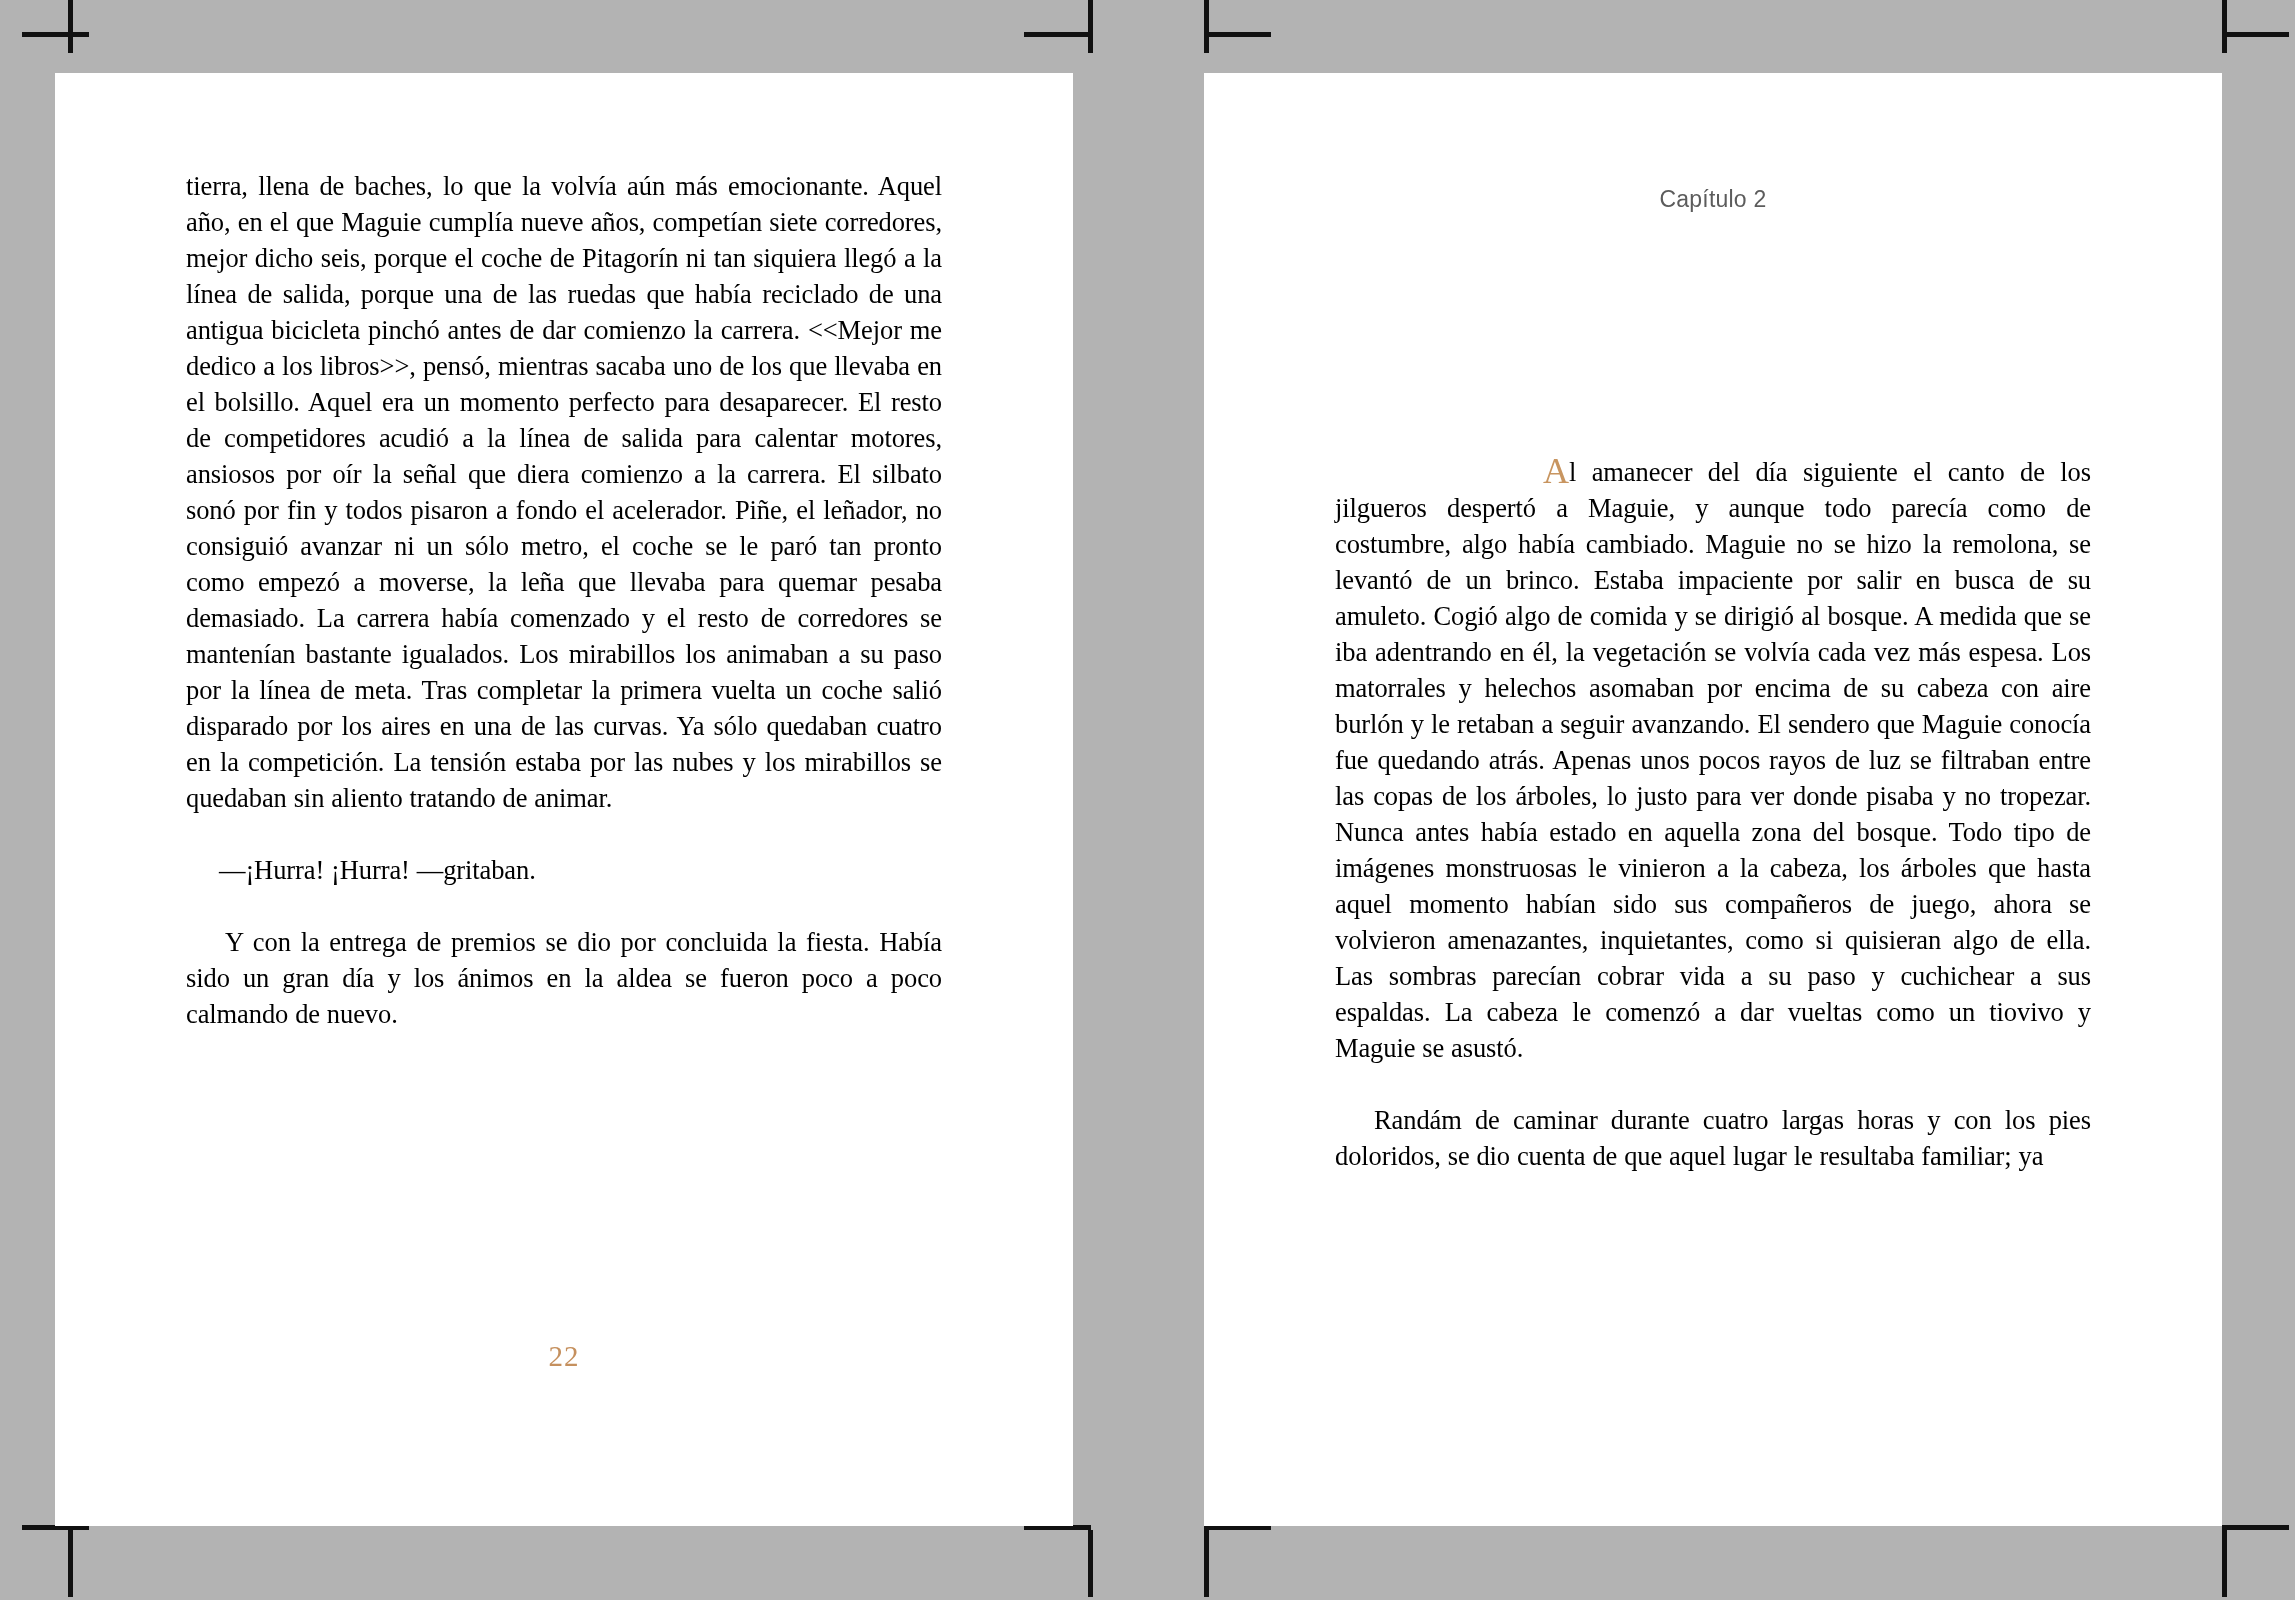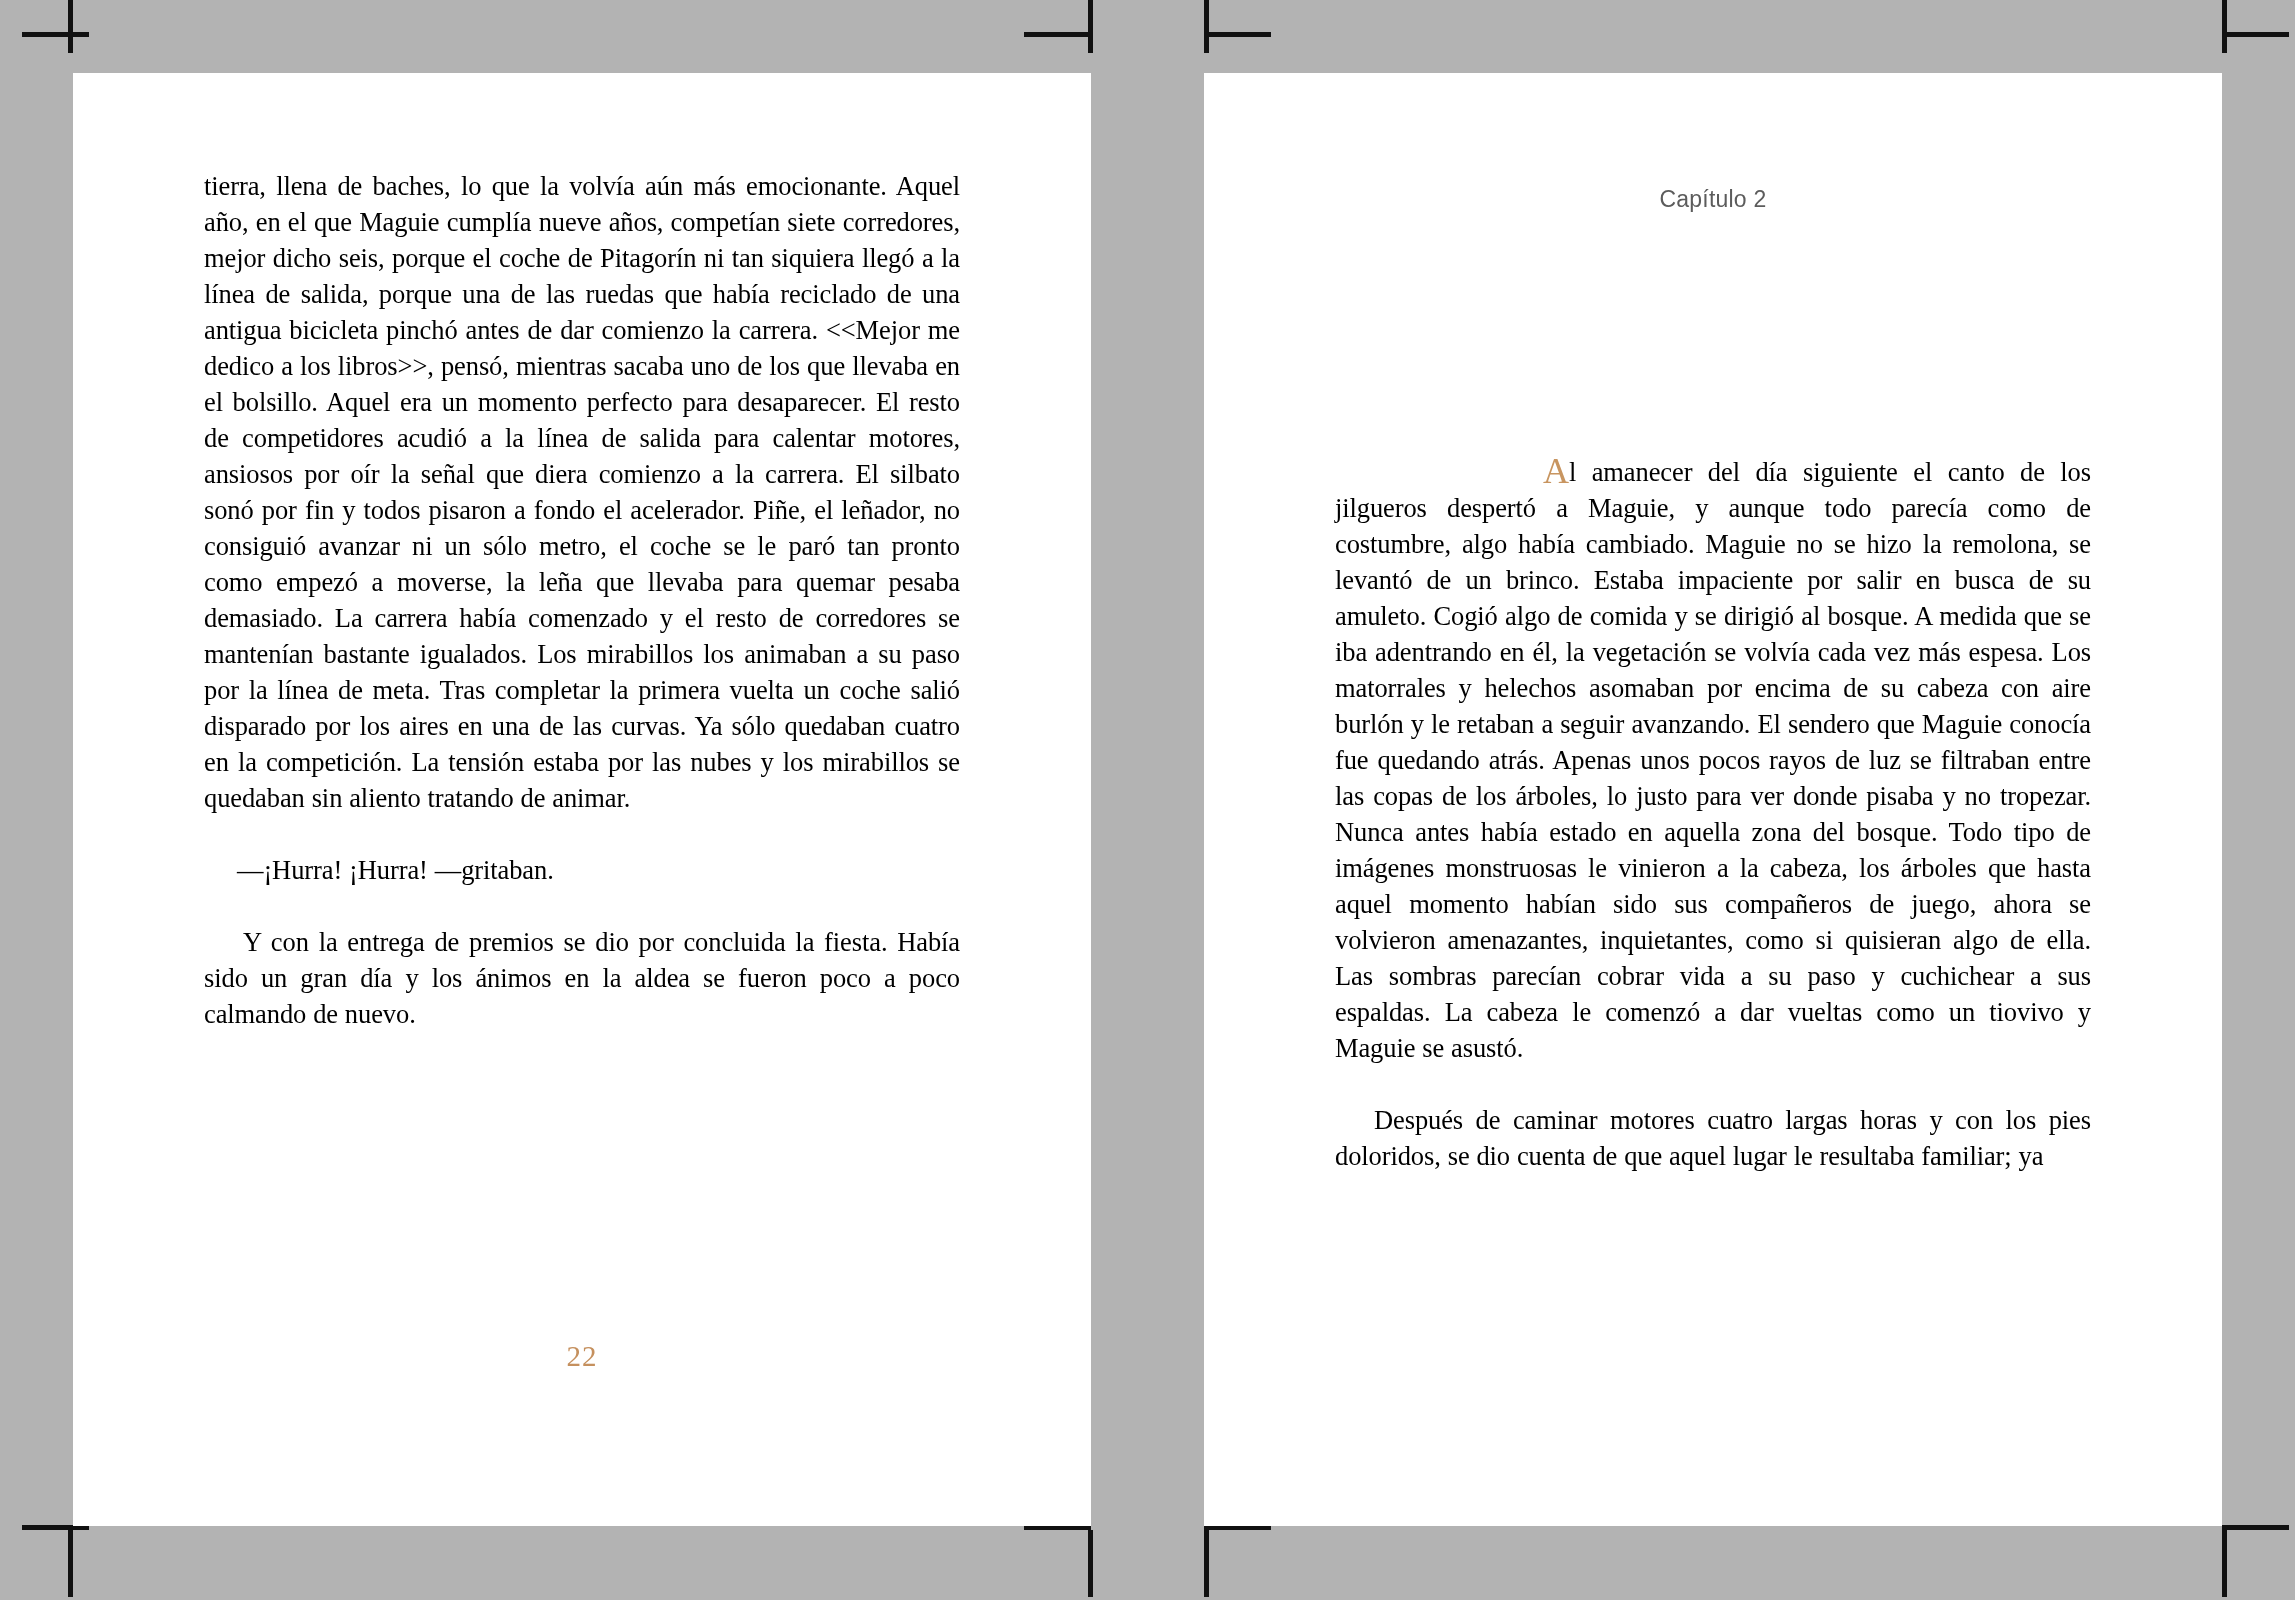--- a/index.html
+++ b/index.html
@@ -24,21 +24,21 @@
   .crop.h { height: 5.1px; width: 67px; }
   .crop.v { width: 5.1px; height: 67px; }
 
   
   .page {
     position: absolute;
     top: 73px;
     height: 1453px;
     background: #ffffff;
   }
-  #page-left  { left: 73px;  width: 1018px; }
+  #page-left  { left: 55px;  width: 1018px; }
   #page-right { left: 1204px; width: 1018px; }
 
   .textblock {
     position: absolute;
     left: 131px;
     right: 131px;
     top: 95px;
   }
 
   p.body {
@@ -161,19 +161,19 @@
   </div>
 
   <div class="page" id="page-right">
 
     <div style="position:absolute; left:131px; right:131px; top:113px;">
       <div class="chapter-eyebrow">Capítulo 2</div>
     </div>
 
     <div class="textblock" style="top:381px;">
       <p class="body opening"><span class="initial">A</span><span>l amanecer del día siguiente el canto de los jilgueros despertó a Maguie, y aunque todo parecía como de costumbre, algo había cambiado. Maguie no se hizo la remolona, se levantó de un brinco. Estaba impaciente por salir en busca de su amuleto. Cogió algo de comida y se dirigió al bosque. A medida que se iba adentrando en él, la vegetación se volvía cada vez más espesa. Los matorrales y helechos asomaban por encima de su cabeza con aire burlón y le retaban a seguir avanzando. El sendero que Maguie conocía fue quedando atrás. Apenas unos pocos rayos de luz se filtraban entre las copas de los árboles, lo justo para ver donde pisaba y no tropezar. Nunca antes había estado en aquella zona del bosque. Todo tipo de imágenes monstruosas le vinieron a la cabeza, los árboles que hasta aquel momento habían sido sus compañeros de juego, ahora se volvieron amenazantes, inquietantes, como si quisieran algo de ella. Las sombras parecían cobrar vida a su paso y cuchichear a sus espaldas. La cabeza le comenzó a dar vueltas como un tiovivo y Maguie se asustó.</span></p>
-      <p class="body indent gap">Después de caminar motores cuatro largas horas y con los pies doloridos, se dio cuenta de que aquel lugar le resultaba familiar; ya</p>
+      <p class="body indent gap">Randám de caminar durante cuatro largas horas y con los pies doloridos, se dio cuenta de que aquel lugar le resultaba familiar; ya</p>
     </div>
 
   </div>
 
 </div>
 
 
 </body></html>

